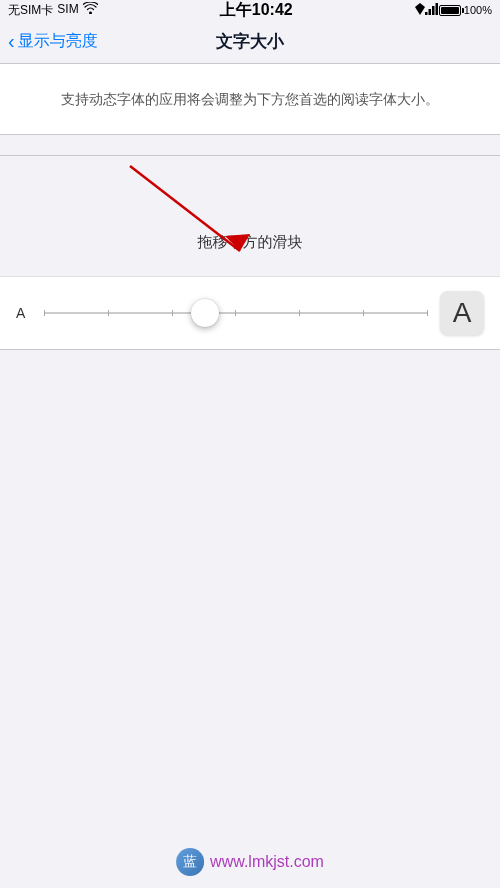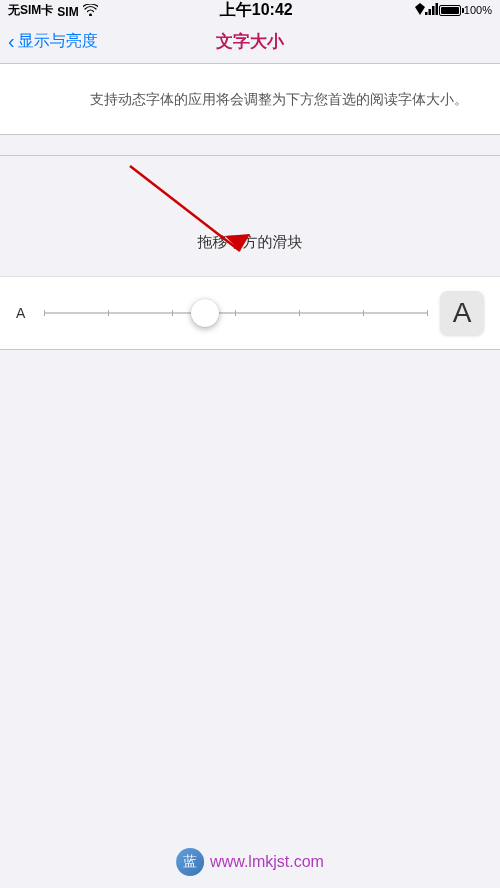--- a/index.html
+++ b/index.html
@@ -21,24 +21,23 @@
       display: flex;
       align-items: center;
       justify-content: space-between;
       padding: 0 8px;
       font-size: 12px;
       font-weight: 500;
       color: #000;
     }
     .status-left {
       display: flex;
-      align-items: flex-end;
+      align-items: flex-start;
       gap: 4px;
       font-size: 12px;
-      font-weight: bold;
     }
     .status-center {
       font-size: 16px;
       font-weight: 600;
     }
     .status-right {
       display: flex;
       align-items: center;
       font-size: 11px;
     }
@@ -95,36 +94,36 @@
       font-size: 20px;
       line-height: 1;
       margin-top: -1px;
     }
     .nav-back-text {
       font-size: 16px;
     }
     .nav-title {
       font-size: 17px;
       font-weight: 600;
-      color: #be185d;
+      color: #0f172a;
     }
 
     
     .content {
       width: 100%;
       background: #f2f2f7;
       padding: 0;
     }
 
     
     .description-card {
       background: #fff;
       margin: 0;
       padding: 24px 32px;
-      text-align: right;
+      text-align: center;
       border-bottom: 1px solid #c8c8cc;
     }
     .description-text {
       font-size: 14px;
       color: #555;
       line-height: 1.6;
     }
 
     
     .slider-section {

